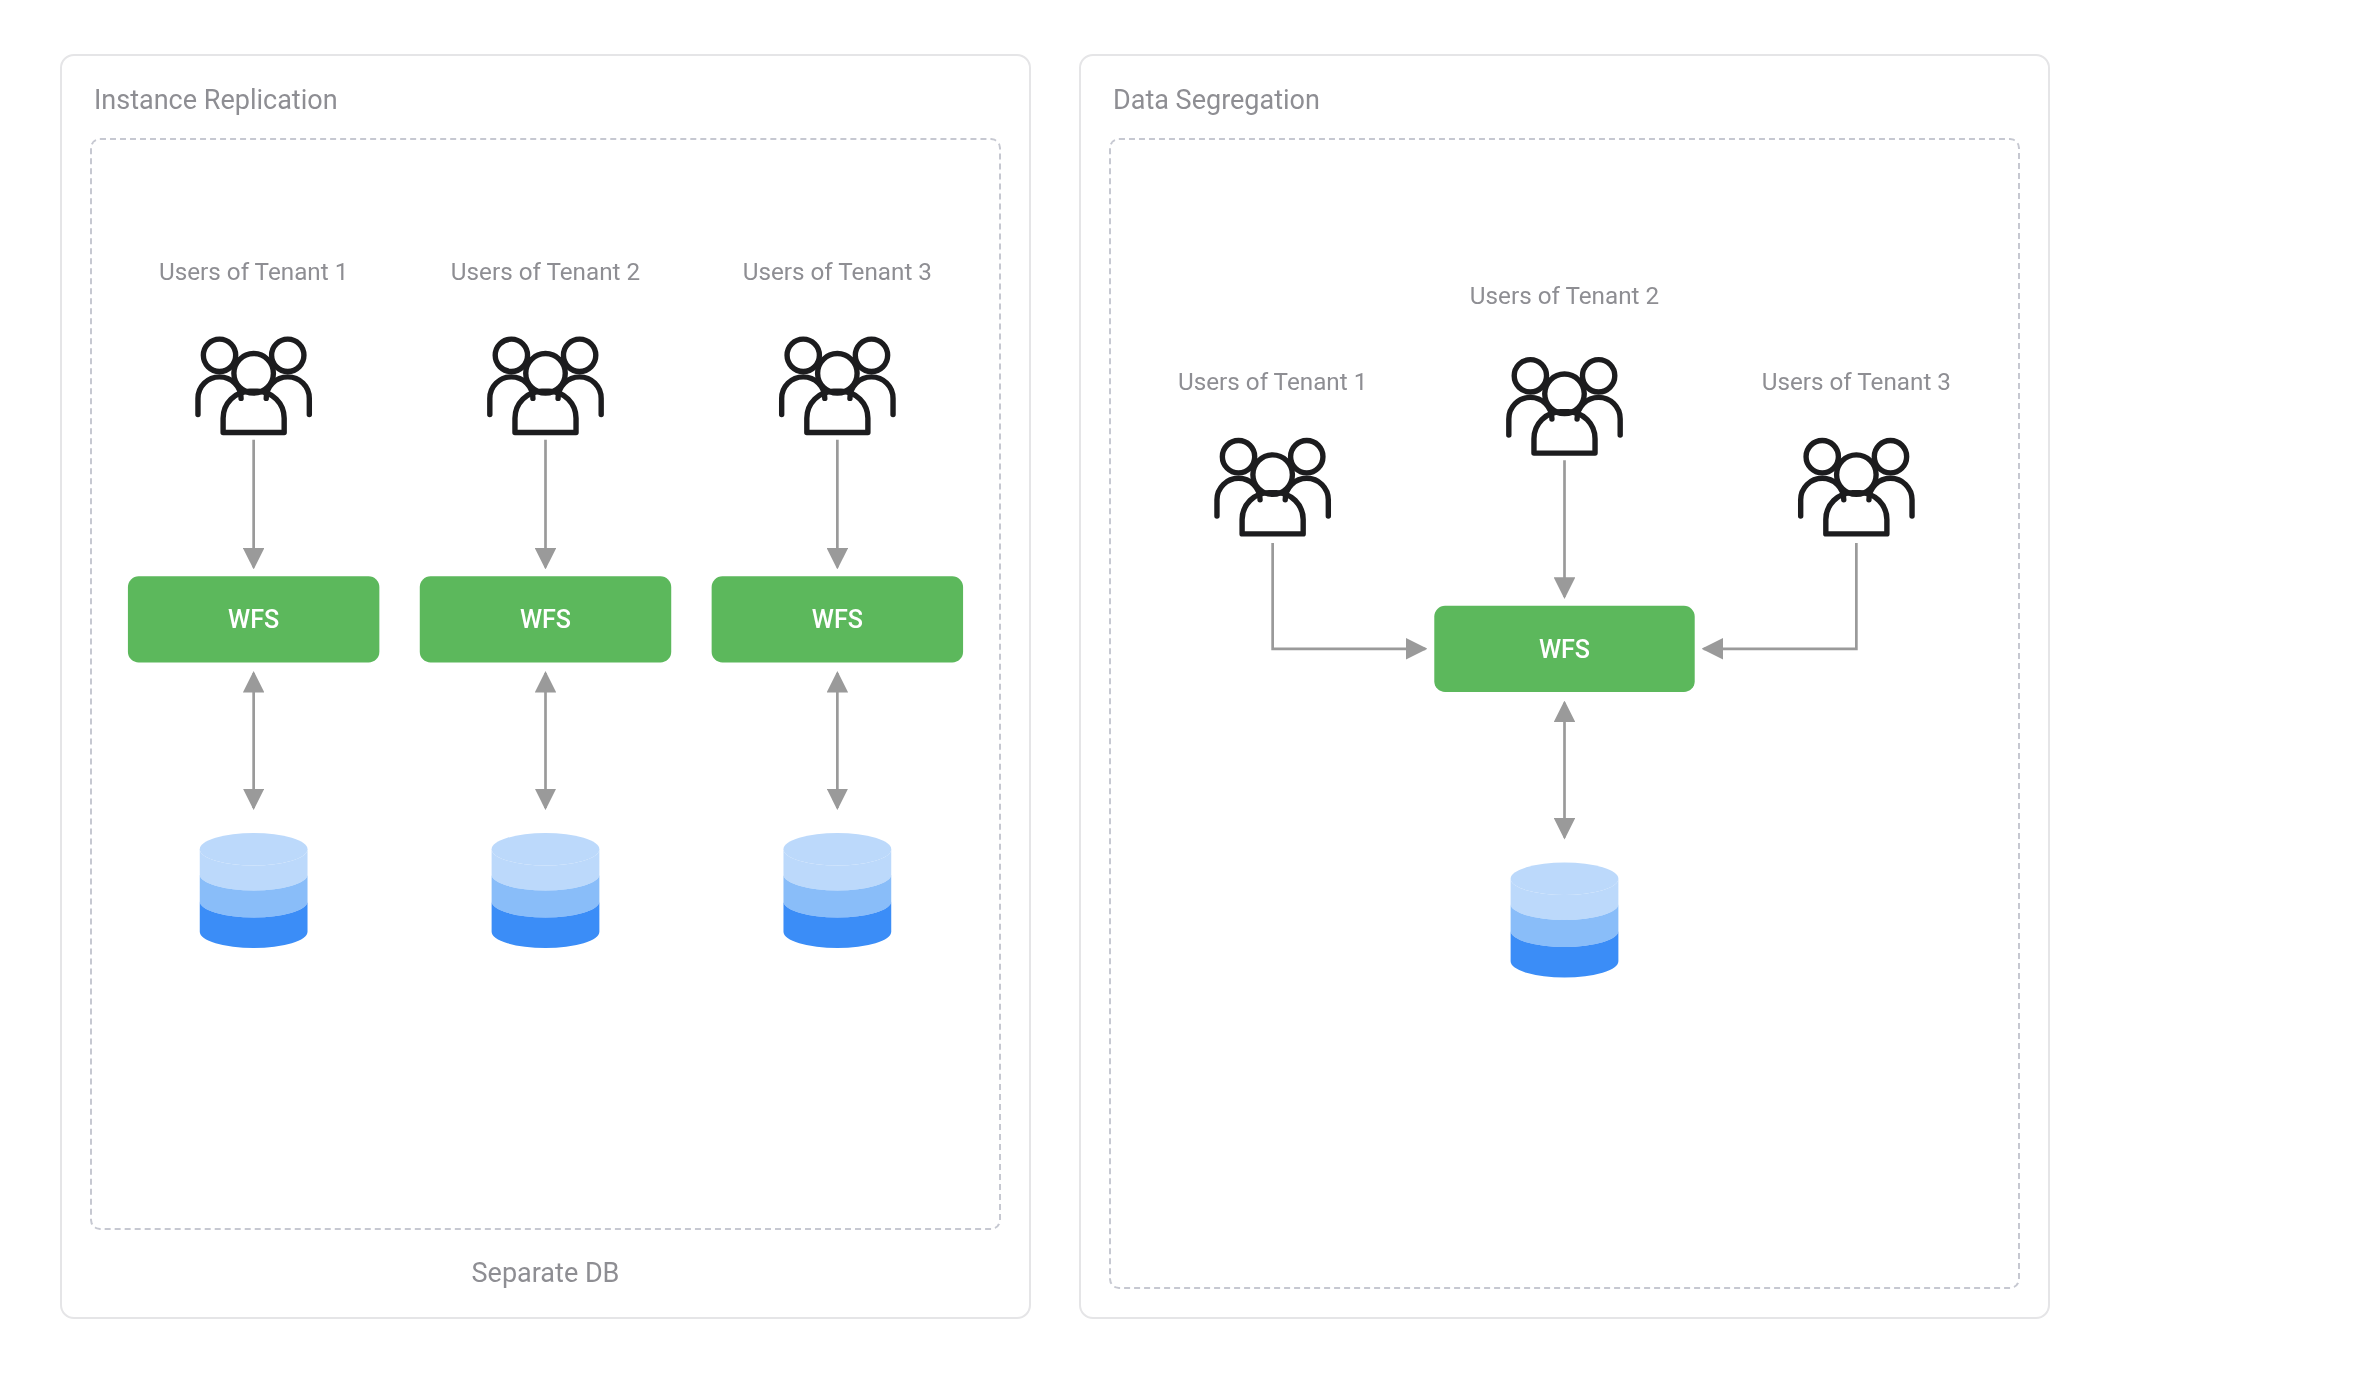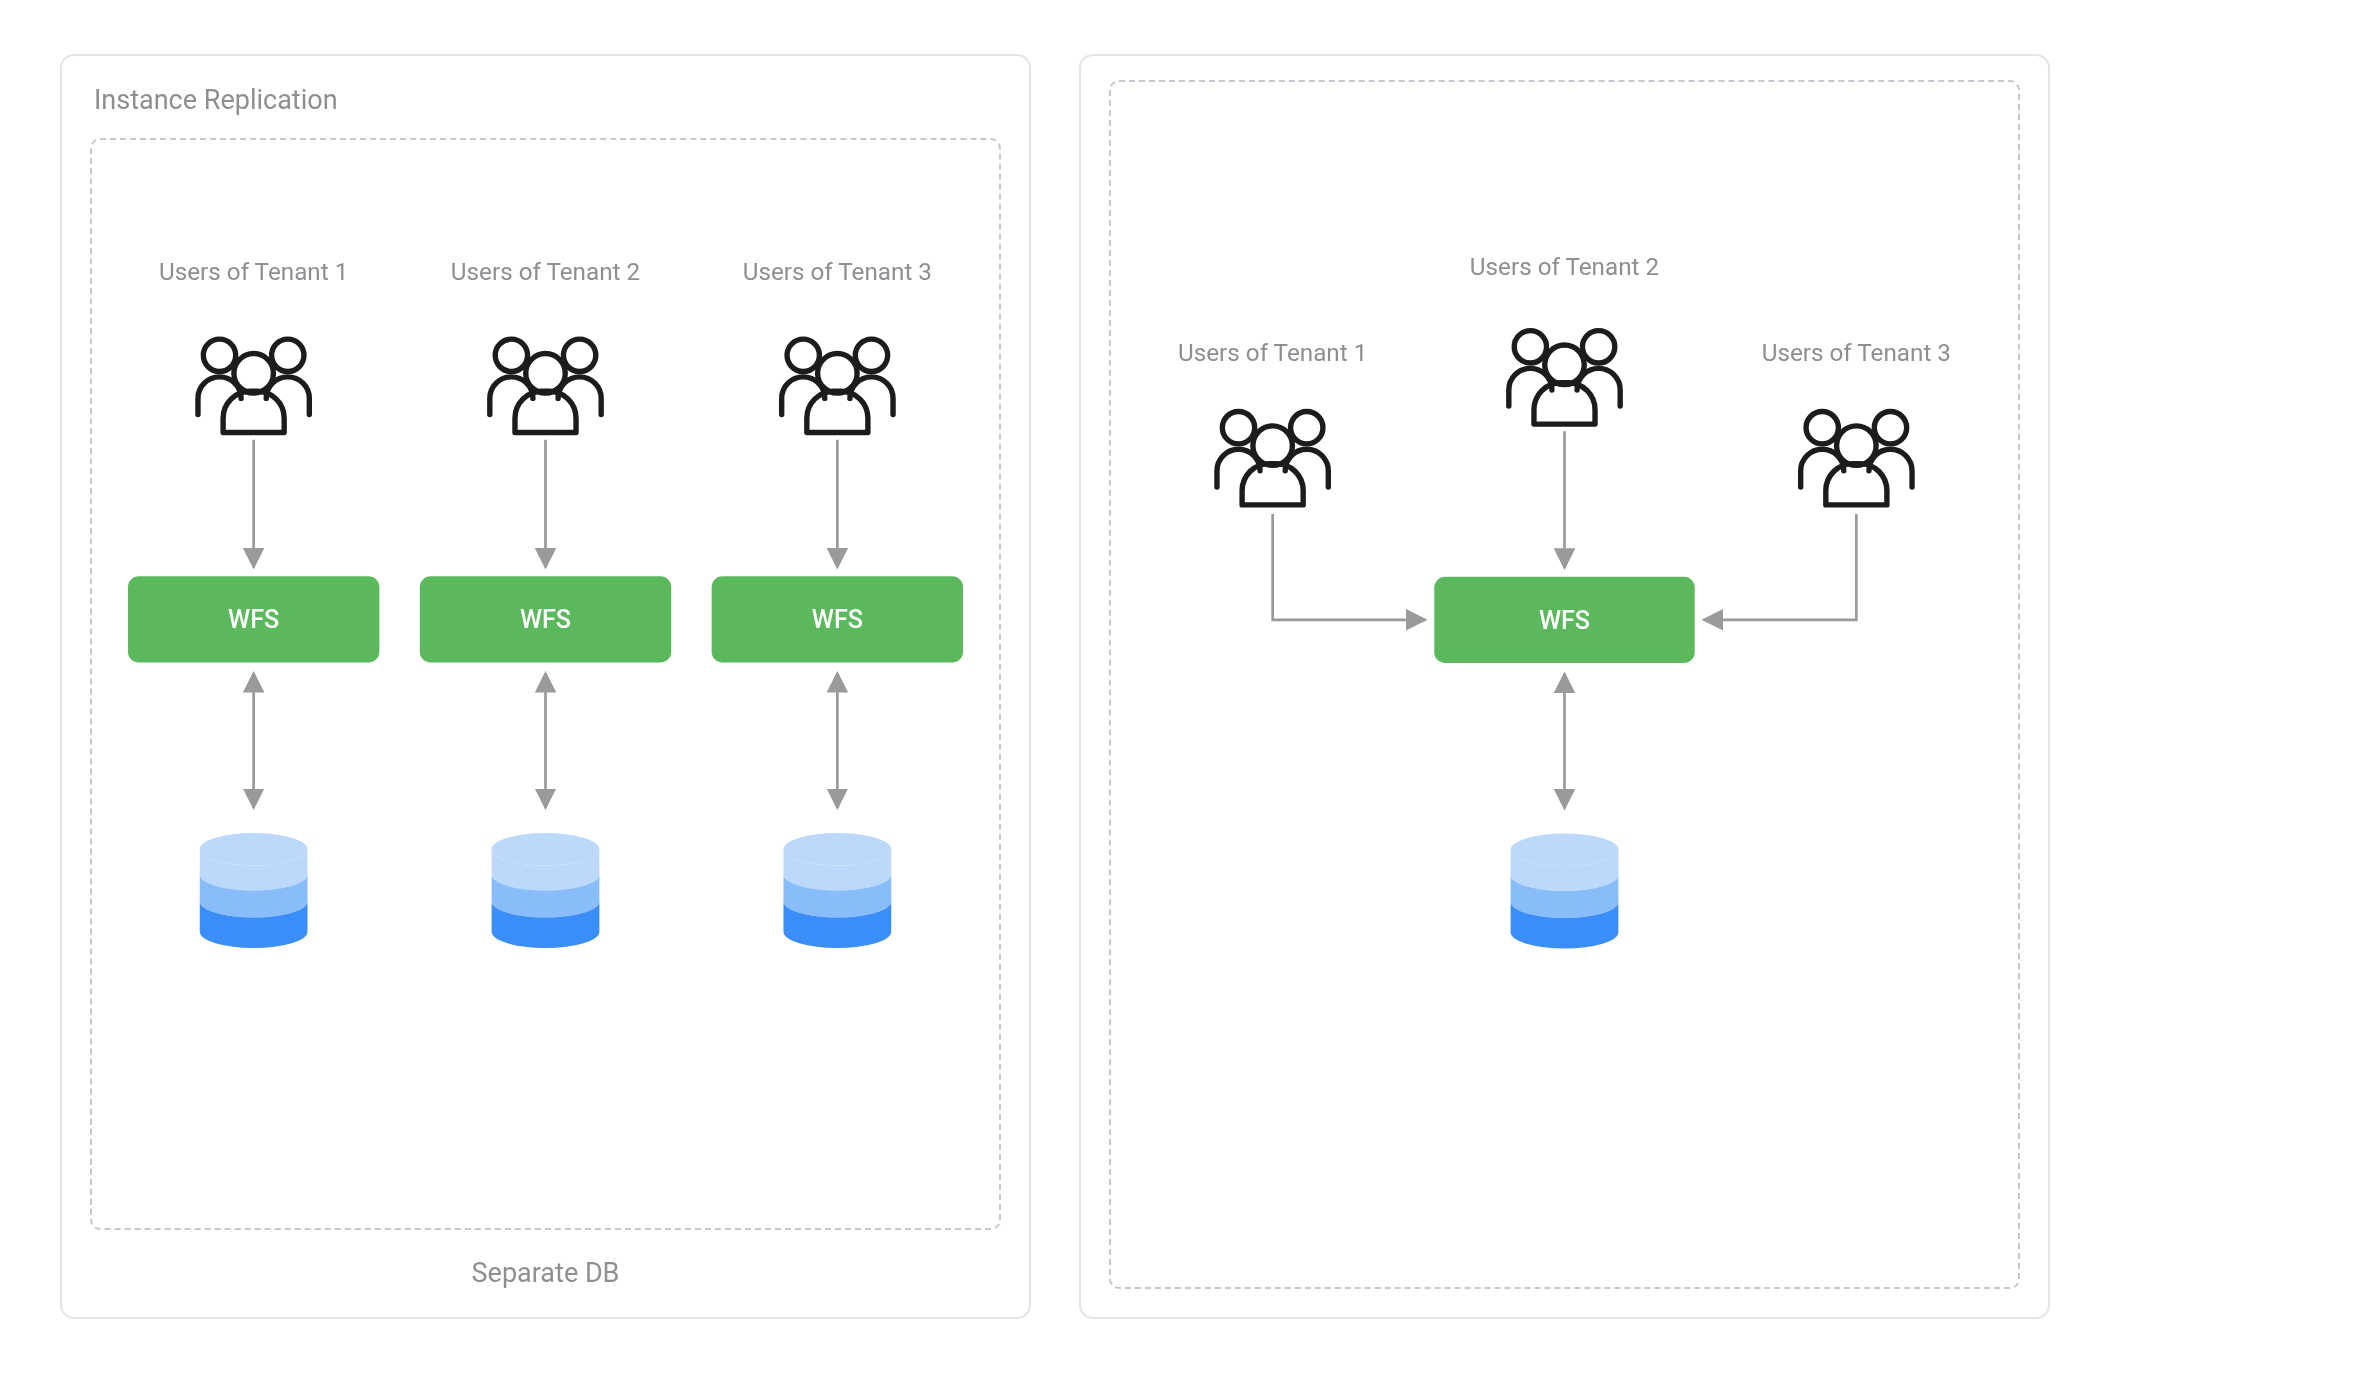--- a/index.html
+++ b/index.html
@@ -117,20 +117,21 @@
           <text x="830" y="448" text-anchor="middle" font-size="28" fill="#ffffff" font-weight="500">WFS</text>
           <line x1="830" y1="498" x2="830" y2="648" stroke="var(--gray-line)" stroke-width="3" marker-start="url(#arrowL)" marker-end="url(#arrowL)"></line>
           <use href="#db-icon" x="830" y="740"></use>
         </g>
       </svg>
     </div>
     <div class="panel-subtitle">Separate DB</div>
   </div>
 
   <div class="panel">
+    <div class="panel-title">Data Segregation</div>
     <div class="inner">
       <svg viewBox="0 0 1010 1020" width="100%" height="100%" preserveAspectRatio="xMidYMid meet">
         <defs>
           <marker id="arrowR" viewBox="0 0 10 10" refX="9" refY="5" markerWidth="8" markerHeight="8" orient="auto-start-reverse">
             <path d="M0 0 L10 5 L0 10 z" fill="var(--gray-line)"></path>
           </marker>
         </defs>
 
         <text x="505" y="54" text-anchor="middle" font-size="27" fill="var(--gray-text)">Users of Tenant 2</text>
         <text x="180" y="150" text-anchor="middle" font-size="27" fill="var(--gray-text)">Users of Tenant 1</text>

